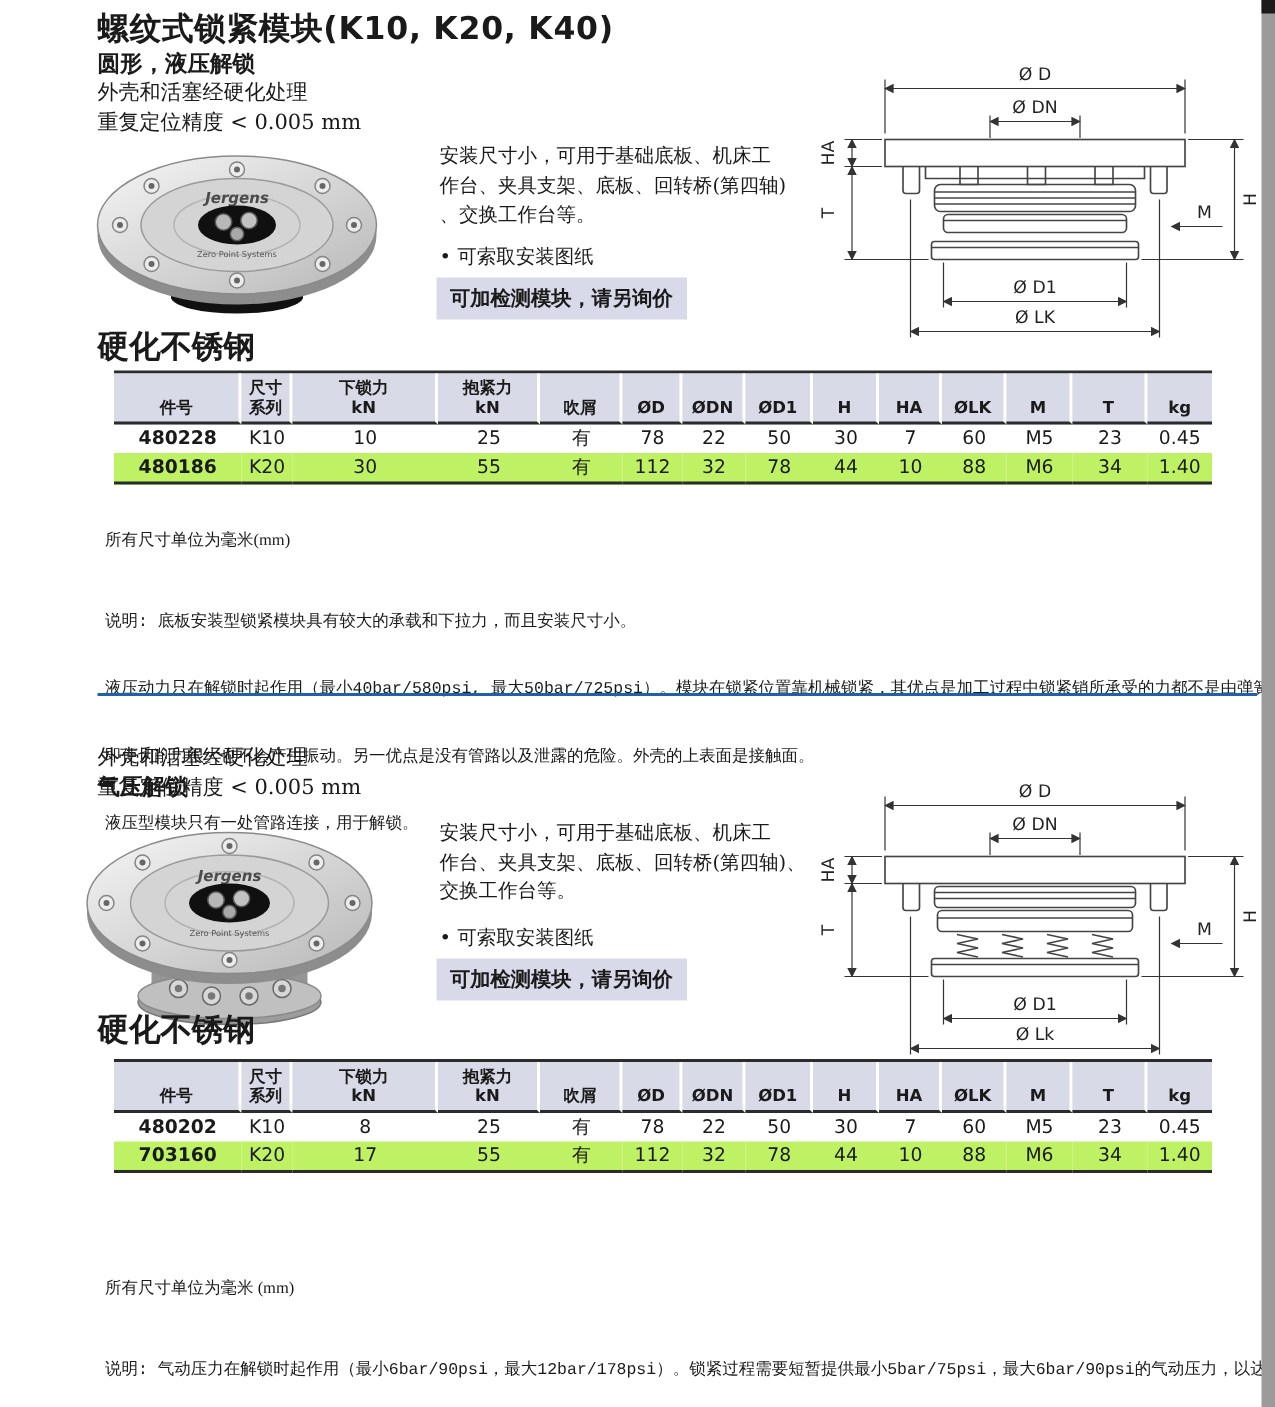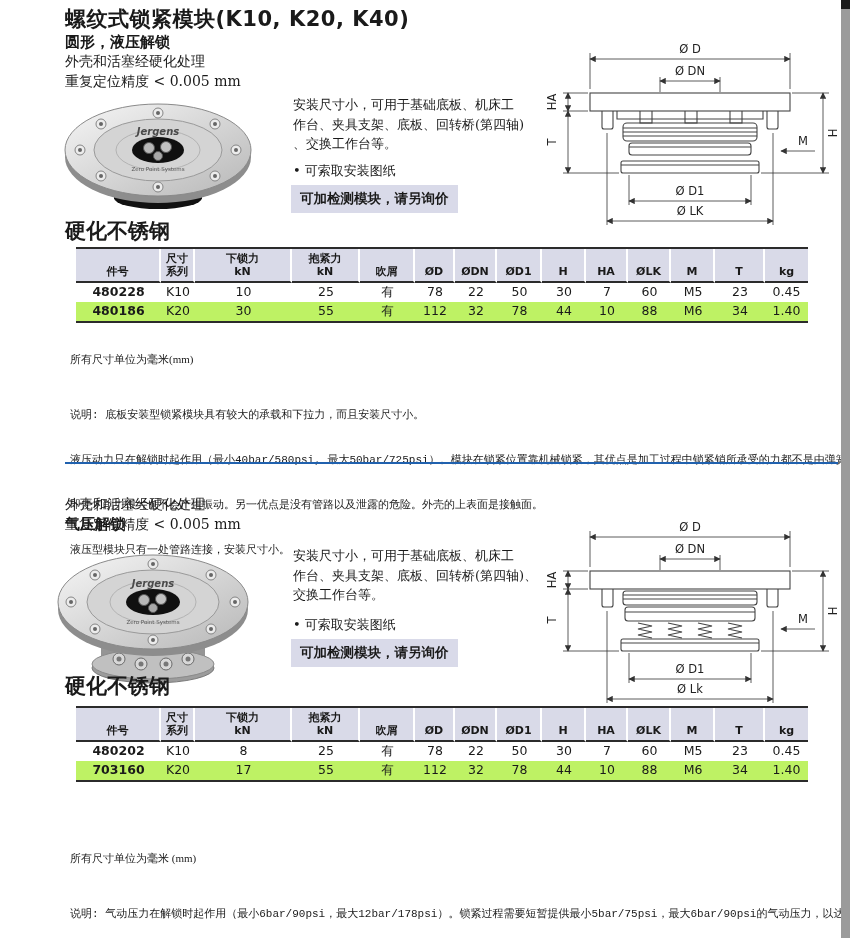--- a/index.html
+++ b/index.html
@@ -250,21 +250,21 @@
           <td>1.40</td>
         </tr>
       </tbody>
     </table>
 
   <div class="abs units" style="left:70px;top:352px;">所有尺寸单位为毫米(mm)</div>
   <div class="abs remark" style="left:70px;top:378px;">
     <div>说明: 底板安装型锁紧模块具有较大的承载和下拉力，而且安装尺寸小。</div>
     <div>液压动力只在解锁时起作用（最小40bar/580psi, 最大50bar/725psi）。模块在锁紧位置靠机械锁紧，其优点是加工过程中锁紧销所承受的力都不是由弹簧承担，因此</div>
     <div>即使切削力很大也不会产生振动。另一优点是没有管路以及泄露的危险。外壳的上表面是接触面。</div>
-    <div>液压型模块只有一处管路连接，安装尺寸小。</div>
+    <div>液压型模块只有一处管路连接，用于解锁。</div>
   </div>
 
   <div class="abs divider" style="left:65px;top:462px;width:773px;"></div>
 
   <div class="abs subtitle" style="left:65px;top:476px;margin-top:39px;">气压解锁</div>
   <div class="abs specline" style="left:65px;top:496px;">外壳和活塞经硬化处理</div>
   <div class="abs specline" style="left:65px;top:516px;">重复定位精度 &lt; 0.005 mm</div>
 
   <svg class="abs" style="left:53px;top:547px;" width="205" height="145" viewBox="0 0 205 145">
     <defs>

